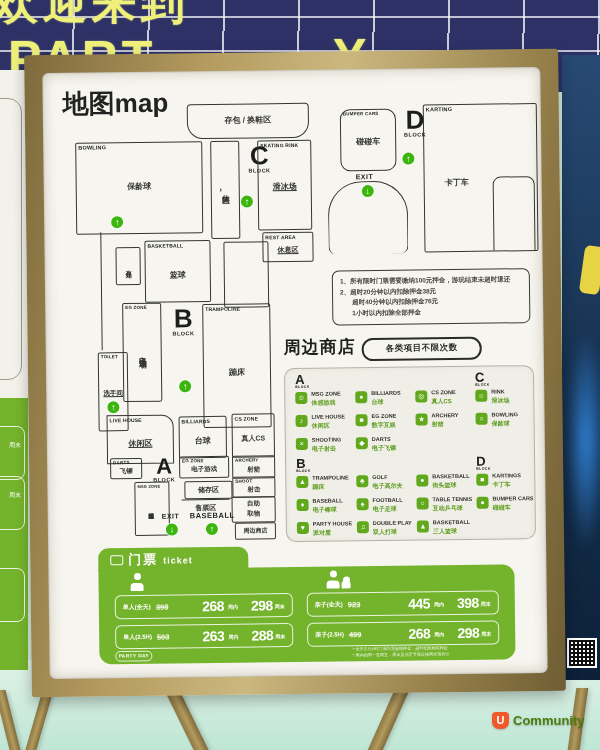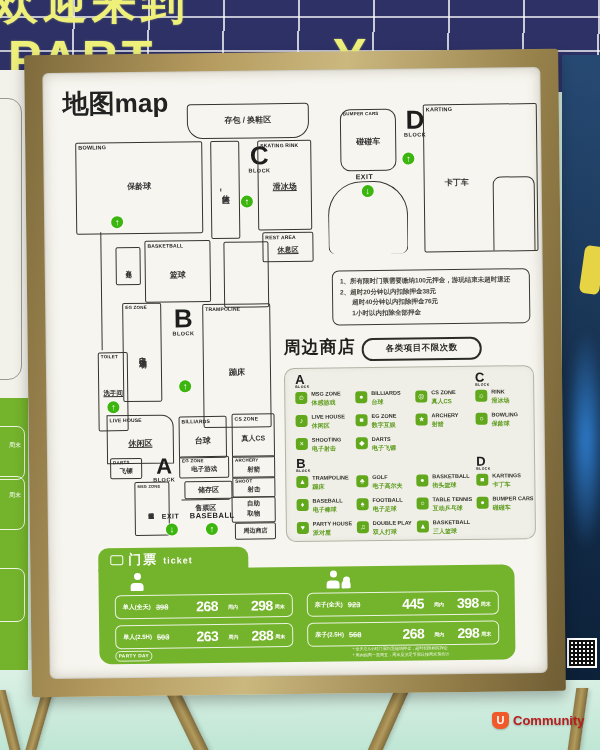--- a/index.html
+++ b/index.html
@@ -69,34 +69,34 @@
   #ttab .tzh{color:#fff;font-size:13px;font-weight:900;letter-spacing:2px;}
   #ttab .ten{color:#fff;font-size:9px;font-weight:700;letter-spacing:1px;margin-top:3px;}
   #ticket-icon{width:11px;height:8px;border:1.5px solid #fff;border-radius:2px;}
   #tbody{border-radius:0 12px 12px 12px;}
   .pricebox{position:absolute;height:24px;border:1px solid rgba(255,255,255,.85);border-radius:6px;
     display:flex;align-items:center;padding:0 7px;box-sizing:border-box;color:#fff;gap:3px;}
   .plabel{font-size:6px;font-weight:700;white-space:nowrap;}
   .pold{font-size:7.5px;font-weight:700;text-decoration:line-through;opacity:.9;margin-left:2px;}
   .pbig{font-size:14px;font-weight:900;letter-spacing:-.5px;}
   .punit{font-size:5px;font-weight:700;align-self:flex-end;margin-bottom:4px;}
-  .g1{margin-left:auto;display:flex;gap:10px;}
+  .g1{margin-left:auto;display:flex;gap:4px;}
   .g2{margin-left:10px;display:flex;gap:2px;}
   .person{position:absolute;}
   .person::before{content:"";position:absolute;left:50%;transform:translateX(-50%);top:0;
     width:7px;height:7px;border-radius:50%;background:#fff;}
   .person::after{content:"";position:absolute;left:0;right:0;bottom:0;height:8px;border-radius:4px 4px 1px 1px;background:#fff;}
   #pbadge{border:1px solid #fff;border-radius:6px;color:#fff;font-size:6px;font-weight:700;
     text-align:center;line-height:11px;transform:scale(.8);transform-origin:left top;letter-spacing:.5px;}
   #fineprint{color:#fff;font-size:6px;line-height:1.5;transform:scale(.68);transform-origin:left top;opacity:.9;white-space:nowrap;}
   
   #wm{left:492px;top:712px;display:flex;align-items:center;gap:4px;}
   #wm-u{width:17px;height:17px;background:#f1582a;border-radius:4px 4px 7px 7px;color:#fff;
     font-size:11px;font-weight:900;text-align:center;line-height:17px;box-shadow:0 1px 2px rgba(0,0,0,.2);}
-  #wm-t{color:#b91c1c;font-size:13px;font-weight:700;text-shadow:0 1px 2px rgba(0,0,0,.25);}
+  #wm-t{color:#4d7c0f;font-size:13px;font-weight:700;text-shadow:0 1px 2px rgba(0,0,0,.25);}
 </style>
 </head>
 <body>
 
 <div id="scene">
 
   <div class="abs" id="banner">
     <span class="abs ledtxt" style="left:-6px;top:-26px;font-size:44px;letter-spacing:5px;">欢迎来到</span>
     <span class="abs ledtxt" style="left:8px;top:30px;font-size:50px;letter-spacing:4px;">PART</span>
     <span class="abs ledtxt" style="left:182px;top:30px;font-size:46px;">-</span>
@@ -440,21 +440,21 @@
                 <span class="pbig">445</span>
                 <span class="punit">周内</span>
               </span>
             <span class="g2">
                 <span class="pbig">398</span>
                 <span class="punit">周末</span>
               </span>
           </div>
           <div class="pricebox" style="left:208px;top:56px;width:192px;">
             <span class="plabel">亲子(2.5H)</span>
-            <span class="pold">568</span>
+            <span class="pold">499</span>
             <span class="g1">
                 <span class="pbig">268</span>
                 <span class="punit">周内</span>
               </span>
             <span class="g2">
                 <span class="pbig">298</span>
                 <span class="punit">周末</span>
               </span>
           </div>
 

